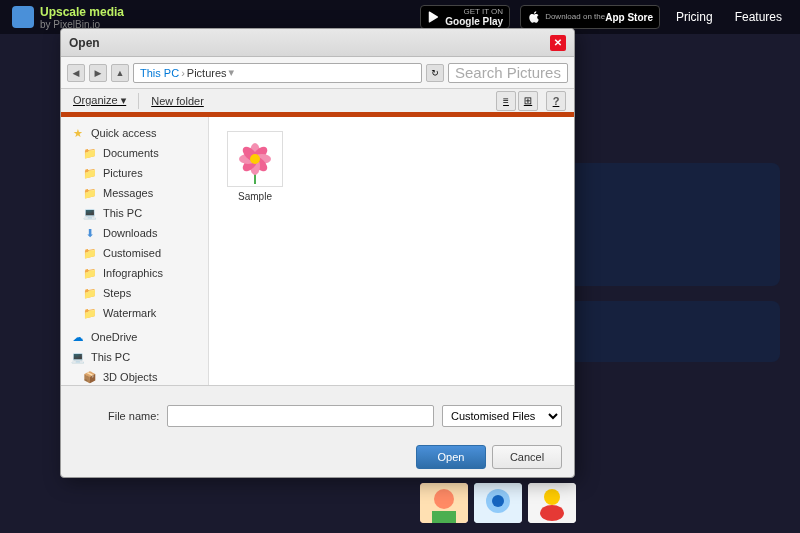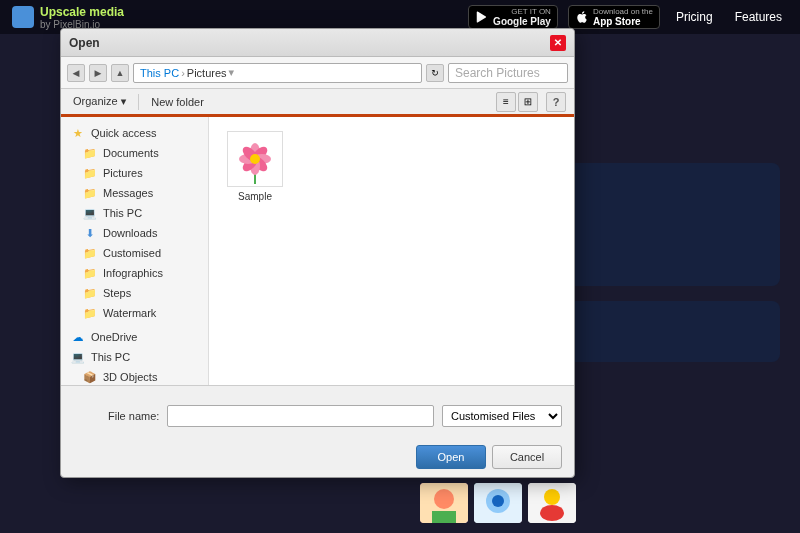--- a/index.html
+++ b/index.html
@@ -288,26 +288,27 @@
       align-items: center;
       padding: 0 6px;
       font-size: 11px;
       color: #aaa;
     }
 
     
     .dialog-toolbar {
       height: 28px;
       background: #f0f0f0;
-      border-bottom: 3px solid #c2410c;
+      border-bottom: 5px solid #c2410c;
       display: flex;
       align-items: center;
       padding: 0 8px;
       gap: 8px;
       flex-shrink: 0;
+      text-decoration: underline;
     }
 
     .toolbar-btn {
       font-size: 11px;
       color: #333;
       cursor: pointer;
       padding: 2px 4px;
       display: flex;
       align-items: center;
       gap: 3px;
@@ -528,21 +529,21 @@
         </svg>
       <div style="display:flex;flex-direction:column;">
         <span style="color:#aaa;font-size:8px;">GET IT ON</span>
         <span style="color:white;font-size:10px;font-weight:600;">Google Play</span>
       </div>
     </div>
     <div class="nav-app-store">
       <svg width="14" height="14" viewBox="0 0 24 24" fill="white">
           <path d="M18.71,19.5C17.88,20.74 17,21.95 15.66,21.97C14.32,22 13.89,21.18 12.37,21.18C10.84,21.18 10.37,21.95 9.1,22C7.78,22.05 6.8,20.68 5.96,19.47C4.25,17 2.94,12.45 4.7,9.39C5.57,7.87 7.13,6.91 8.82,6.88C10.1,6.86 11.32,7.75 12.11,7.75C12.89,7.75 14.37,6.68 15.92,6.84C16.57,6.87 18.39,7.1 19.56,8.82C19.47,8.88 17.39,10.1 17.41,12.63C17.44,15.65 20.06,16.66 20.09,16.67C20.06,16.74 19.67,18.11 18.71,19.5M13,3.5C13.73,2.67 14.94,2.04 15.94,2C16.07,3.17 15.6,4.35 14.9,5.19C14.21,6.04 13.07,6.7 11.95,6.61C11.8,5.46 12.36,4.26 13,3.5Z"></path>
         </svg>
-      <div style="display:flex;flex-direction:column;">
+      <div style="display:flex;flex-direction:row;">
         <span style="color:#aaa;font-size:8px;">Download on the</span>
         <span style="color:white;font-size:10px;font-weight:600;">App Store</span>
       </div>
     </div>
     <div class="nav-link">Pricing</div>
     <div class="nav-link">Features</div>
   </div>
 
   <div class="hero-section">
     <div style="color:#4a90d9;font-size:12px;margin-bottom:8px;cursor:pointer;">View Offers 🎉</div>
@@ -612,21 +613,21 @@
     <div class="addr-nav-btn">▶</div>
     <div class="addr-nav-btn">▲</div>
     <div class="addr-path-bar">
       <span style="color:#0078d7;cursor:pointer;">This PC</span>
       <span class="addr-path-separator"> › </span>
       <span style="cursor:pointer;">Pictures</span>
       <span class="addr-path-separator"> ▾</span>
     </div>
     <div class="addr-refresh-btn">↻</div>
     <div class="addr-search-box">
-      <span style="color:#aaa;font-size:12px;">Search Pictures</span>
+      <span style="color:#aaa;font-size:15px;">Search Pictures</span>
     </div>
   </div>
 
   <div class="dialog-toolbar">
     <div class="toolbar-btn">
       <span>Organize ▾</span>
     </div>
     <div class="toolbar-sep"></div>
     <div class="toolbar-btn">
       <span>New folder</span>

